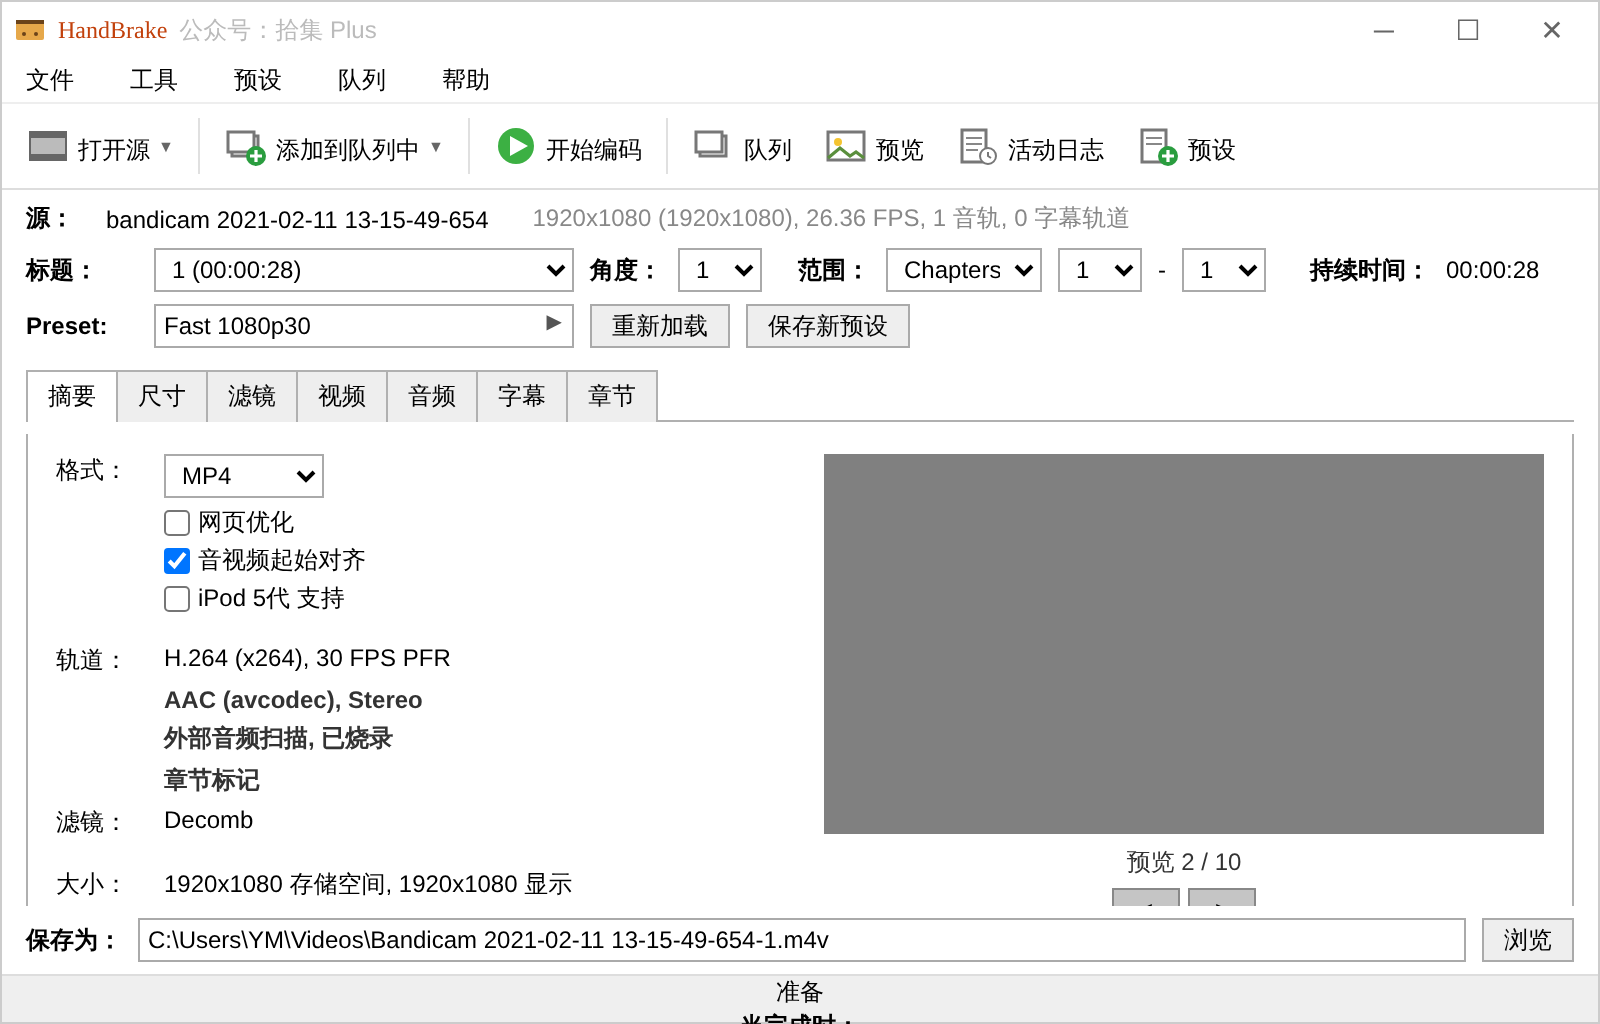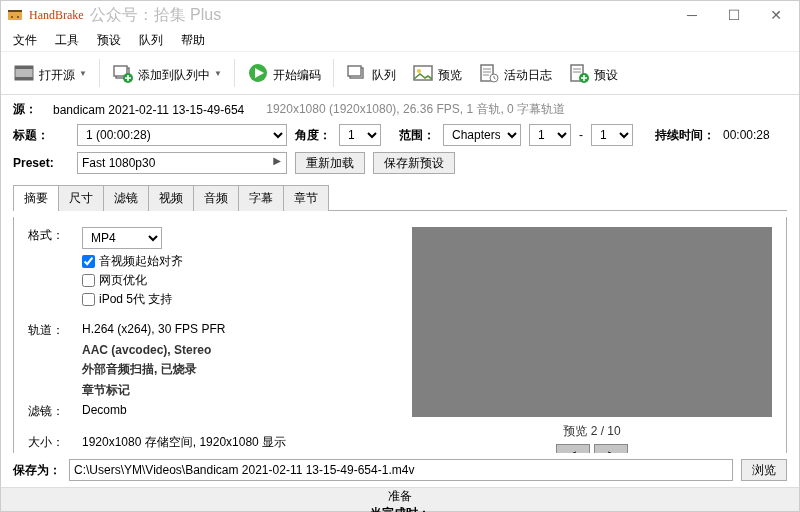--- a/index.html
+++ b/index.html
@@ -1,24 +1,24 @@
 <!DOCTYPE html>
 <html><head>
 <meta charset="utf-8">
 <style>
 * { box-sizing: border-box; margin: 0; padding: 0; font-family: "Microsoft YaHei", "Segoe UI", Arial, sans-serif; }
 body { background: #fff; font-size: 12px; color: #000; }
 .window { width: 800px; height: 512px; border: 1px solid #ccc; display: flex; flex-direction: column; background: #fff; }
 .titlebar { height: 28px; display: flex; align-items: center; padding: 0 2px 0 6px; background: #fff; }
 .titlebar .app-icon { width: 16px; height: 16px; margin-right: 6px; }
 .titlebar .title-main { font-size: 12px; color: #c2410c; font-family: Liberation Serif, serif; }
-.titlebar .title-sub { font-size: 16px; color: #bbb; margin-left: 6px; }
+.titlebar .title-sub { font-size: 12px; color: #bbb; margin-left: 6px; }
 .titlebar .spacer { flex: 1; }
 .titlebar .winbtn { width: 42px; height: 28px; display: flex; align-items: center; justify-content: center; color: #666; font-size: 14px; }
-.menubar { height: 22px; display: flex; align-items: center; padding: 0 6px; gap: 6px; }
+.menubar { height: 22px; display: flex; align-items: center; padding: 0 6px; gap: 16px; }
 .menubar span { padding: 2px 6px; color: #000; }
 .toolbar { height: 44px; border-bottom: 1px solid #ddd; border-top: 1px solid #eee; display: flex; align-items: center; padding: 0 6px; gap: 4px; }
 .tbtn { display: flex; align-items: flex-end; gap: 4px; padding: 4px 6px; border-radius: 2px; }
 .tbtn .ic { width: 22px; height: 22px; display: inline-block; }
 .tbtn .lbl { font-size: 12px; }
 .tbtn .dd { width: 8px; height: 22px; display: inline-flex; align-items: center; color: #666; font-size: 8px; }
 .sep { width: 1px; height: 28px; background: #e0e0e0; margin: 0 2px; }
 .body-area { flex: 1; padding: 6px 12px 4px 12px; display: flex; flex-direction: column; gap: 6px; overflow: hidden; }
 .row { display: flex; align-items: center; gap: 8px; }
 .lbl-left { width: 44px; font-weight: bold; }
@@ -185,26 +185,26 @@
       <div class="tab">章节</div>
     </div>
 
     <div class="tabcontent">
       <div class="form-col">
         <div class="form-row">
           <span class="fl">格式：</span>
           <span class="fv"><select style="width:80px"><option>MP4</option></select></span>
         </div>
         <div class="chk-row">
+            <input type="checkbox" style="">
+            <span>网页优化</span>
+          </div>
+        <div class="chk-row">
             <input type="checkbox" checked="" style="">
             <span>音视频起始对齐</span>
-          </div>
-        <div class="chk-row">
-            <input type="checkbox" style="">
-            <span>网页优化</span>
           </div>
         <div class="chk-row">
             <input type="checkbox" style="">
             <span>iPod 5代 支持</span>
           </div>
 
         <div class="form-row" style="margin-top:14px">
           <span class="fl">轨道：</span>
           <span class="fv">H.264 (x264), 30 FPS PFR</span>
         </div>

